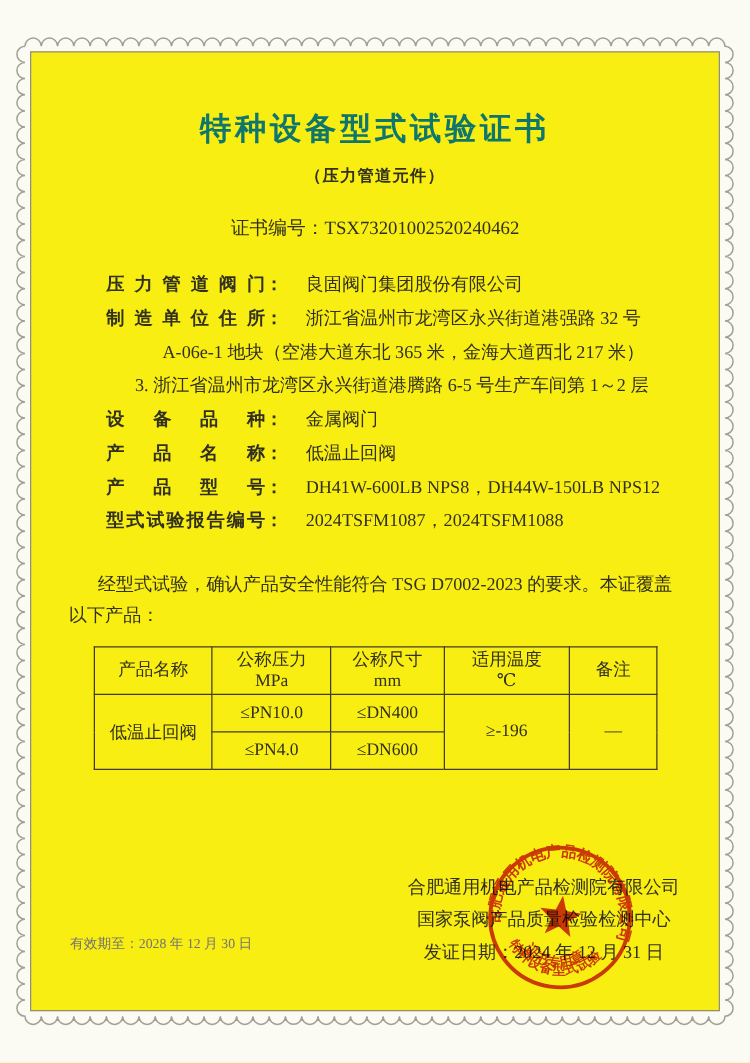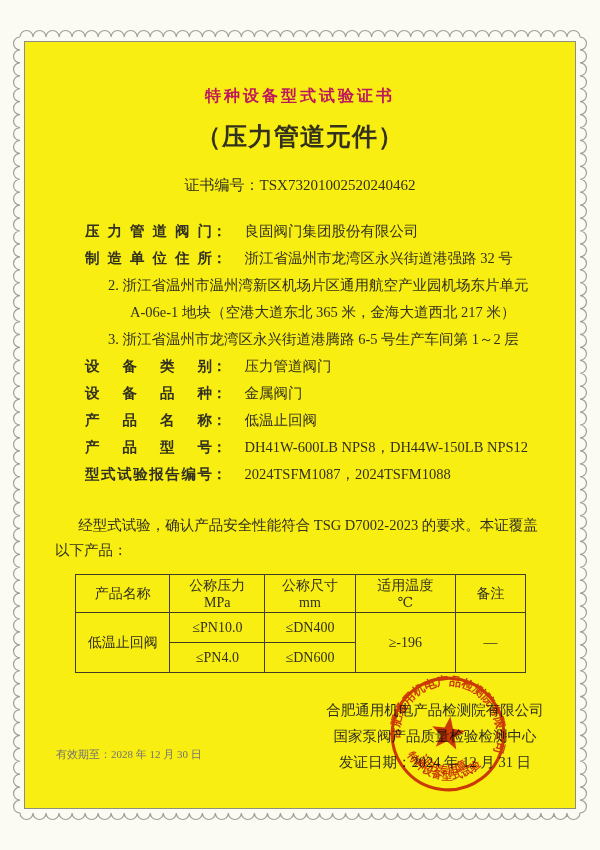--- a/index.html
+++ b/index.html
@@ -17,26 +17,26 @@
   
   .cert{
     position:absolute;left:24px;top:41px;width:552px;height:768px;
     background:#f8ee12;
     border:1px solid #8f8f80;
     box-sizing:border-box;
   }
   .title{
     margin-top:44px;text-align:center;
     font-family:"Liberation Sans","DejaVu Sans",sans-serif;
-    font-weight:700;font-size:16px;letter-spacing:3px;color:#be185d;
+    font-weight:700;font-size:25px;letter-spacing:3px;color:#0f766e;
   }
   .subtitle{
     margin-top:13px;text-align:center;
     font-family:"Liberation Sans","DejaVu Sans",sans-serif;
-    font-weight:700;font-size:25px;letter-spacing:1px;color:#33301c;
+    font-weight:700;font-size:13px;letter-spacing:1px;color:#33301c;
   }
   .certno{
     margin-top:23px;text-align:center;font-size:15px;color:#32301e;
   }
   .certno .lblb{font-weight:400;}
   .fields{margin:23px 28px 0 60px;font-size:14.5px;line-height:27px;}
   .frow{white-space:nowrap;}
   .lbl{
     display:inline-block;width:127px;vertical-align:bottom;
     text-align:justify;text-align-last:justify;
@@ -105,27 +105,23 @@
 
       <div class="frow">
         <span class="lbl">压力管道阀门</span><span class="colon">：</span><span class="val">良固阀门集团股份有限公司</span>
       </div>
 
       <div class="frow">
         <span class="lbl">制造单位住所</span><span class="colon">：</span><span class="val">浙江省温州市龙湾区永兴街道港强路 32 号</span>
       </div>
 
 
-      <div class="addr-line ind1">2. 浙江省温州市温州湾新区机场片区通用航空产业园机场东片单元</div>
       <div class="addr-line ind2">A-06e-1 地块（空港大道东北 365 米，金海大道西北 217 米）</div>
       <div class="addr-line ind1">3. 浙江省温州市龙湾区永兴街道港腾路 6-5 号生产车间第 1～2 层</div>
 
-      <div class="frow">
-        <span class="lbl">设备类别</span><span class="colon">：</span><span class="val">压力管道阀门</span>
-      </div>
 
       <div class="frow">
         <span class="lbl">设备品种</span><span class="colon">：</span><span class="val">金属阀门</span>
       </div>
 
       <div class="frow">
         <span class="lbl">产品名称</span><span class="colon">：</span><span class="val">低温止回阀</span>
       </div>
 
       <div class="frow">

